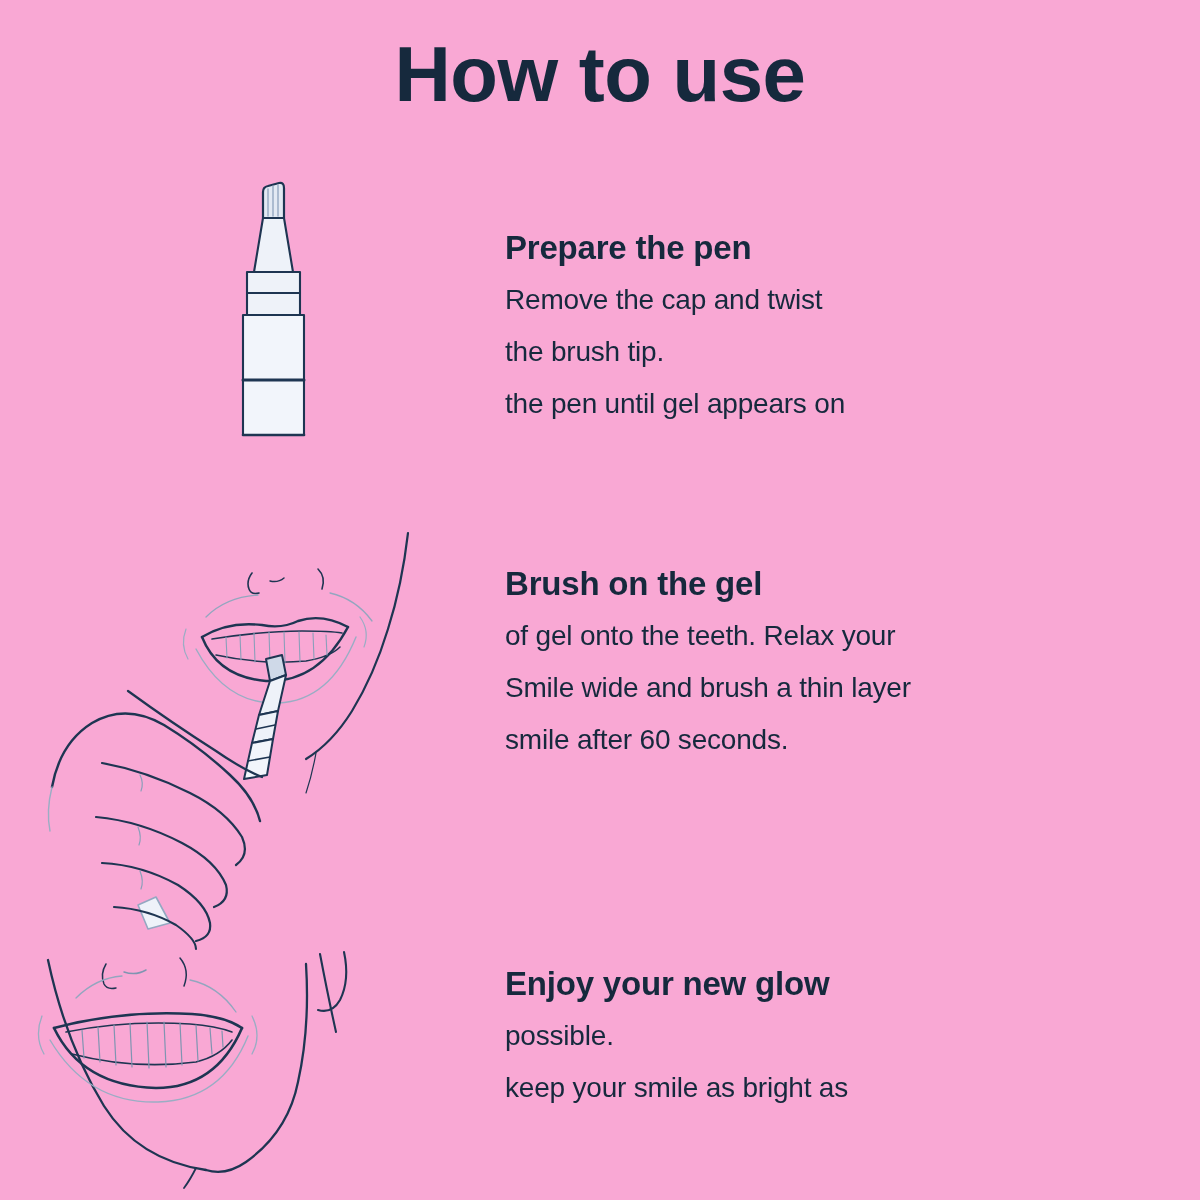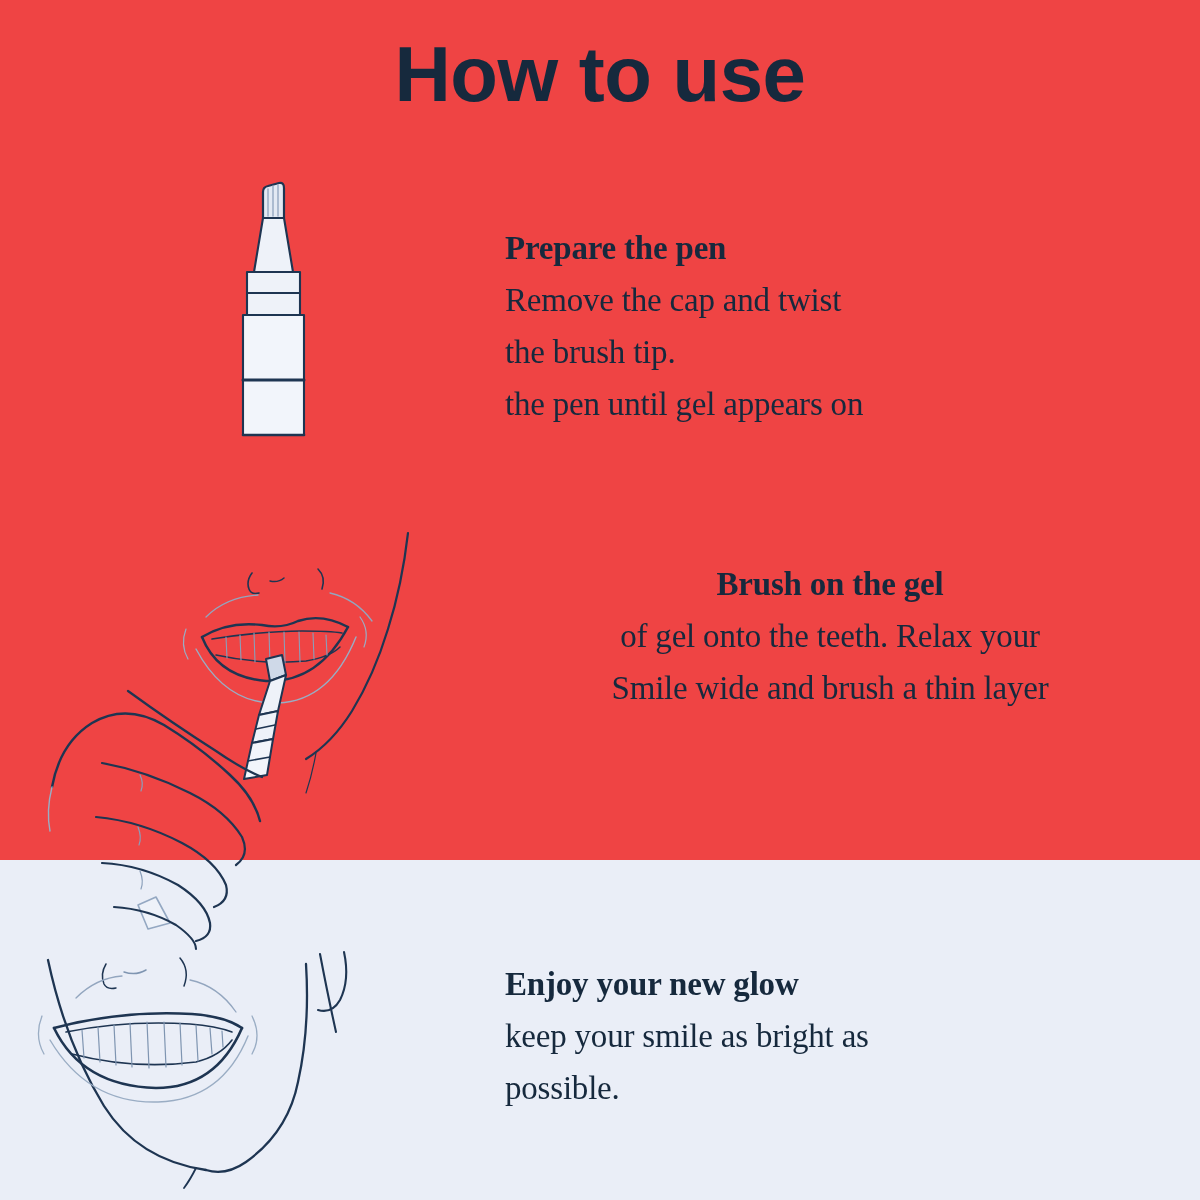--- a/index.html
+++ b/index.html
@@ -11,22 +11,22 @@
     width: 1200px;
     height: 1200px;
     background: #eaeef7;
     font-family: "Liberation Sans", sans-serif;
     color: #16293d;
     overflow: hidden;
   }
   .page {
     position: relative;
     width: 1200px;
-    height: 860px;
-    background: #ef4444;
+    height: 1200px;
+    background: #f9a8d4;
   }
 
   
   .page-title {
     position: absolute;
     top: 34px;
     left: 0;
     width: 1200px;
     text-align: center;
     font-size: 78px;
@@ -35,21 +35,20 @@
     line-height: 1.05;
     color: #16293d;
   }
 
   
   .step {
     position: absolute;
     left: 0;
     width: 1200px;
     height: 300px;
-    font-family: Liberation Serif, serif;
   }
   .step-1 { top: 175px; }
   .step-2 { top: 525px; }
   .step-3 { top: 928px; }
 
   .step-art {
     position: absolute;
     left: 110px;
     top: 0;
     width: 360px;
@@ -68,31 +67,31 @@
   }
   .step-heading {
     font-size: 33px;
     font-weight: 700;
     line-height: 52px;
     letter-spacing: -0.2px;
     color: #16293d;
     white-space: nowrap;
   }
   .step-body {
-    font-size: 33px;
+    font-size: 28px;
     font-weight: 400;
     line-height: 52px;
     letter-spacing: -0.2px;
     color: #16293d;
   }
   .step-body .ln { display: block; white-space: nowrap; }
 
   
   .step-1 .step-text { top: 47px; }
-  .step-2 .step-text { top: 33px; text-align: center; }
+  .step-2 .step-text { top: 33px; }
   .step-3 .step-text { top: 30px; }
 
   
   .step-1 .step-art { left: 150px; top: 5px; }
   .step-2 .step-art { left: 30px; top: 0px; }
   .step-3 .step-art { left: 10px; top: 8px; }
 </style>
 </head>
 <body>
 
@@ -199,20 +198,21 @@
 
         <path d="M22 262 Q16 286 20 306" stroke="#9aadc4" stroke-width="1.4"></path>
       </svg>
     </div>
 
     <div class="step-text">
       <div class="step-heading">Brush on the gel</div>
       <div class="step-body">
         <span class="ln">of gel onto the teeth. Relax your</span>
         <span class="ln">Smile wide and brush a thin layer</span>
+        <span class="ln">smile after 60 seconds.</span>
       </div>
     </div>
   </div>
 
   <div class="step step-3">
 
     <div class="step-art">
       <svg width="400" height="250" viewBox="0 0 400 250" fill="none" stroke="#1e3552" stroke-width="2" stroke-linecap="round" stroke-linejoin="round">
 
         <path d="M38 24 Q56 108 94 170 Q128 224 196 234" stroke-width="2.3"></path>
@@ -253,19 +253,19 @@
         <path d="M40 104 Q78 168 148 166 Q212 164 238 100" stroke="#9aadc4" stroke-width="1.4"></path>
 
         <path d="M32 80 Q24 100 34 118" stroke="#9aadc4" stroke-width="1.3"></path>
         <path d="M242 80 Q252 100 242 118" stroke="#9aadc4" stroke-width="1.3"></path>
       </svg>
     </div>
 
     <div class="step-text">
       <div class="step-heading">Enjoy your new glow</div>
       <div class="step-body">
+        <span class="ln">possible.</span>
         <span class="ln">keep your smile as bright as</span>
-        <span class="ln">possible.</span>
       </div>
     </div>
   </div>
 
 </div>
 
 </body></html>

